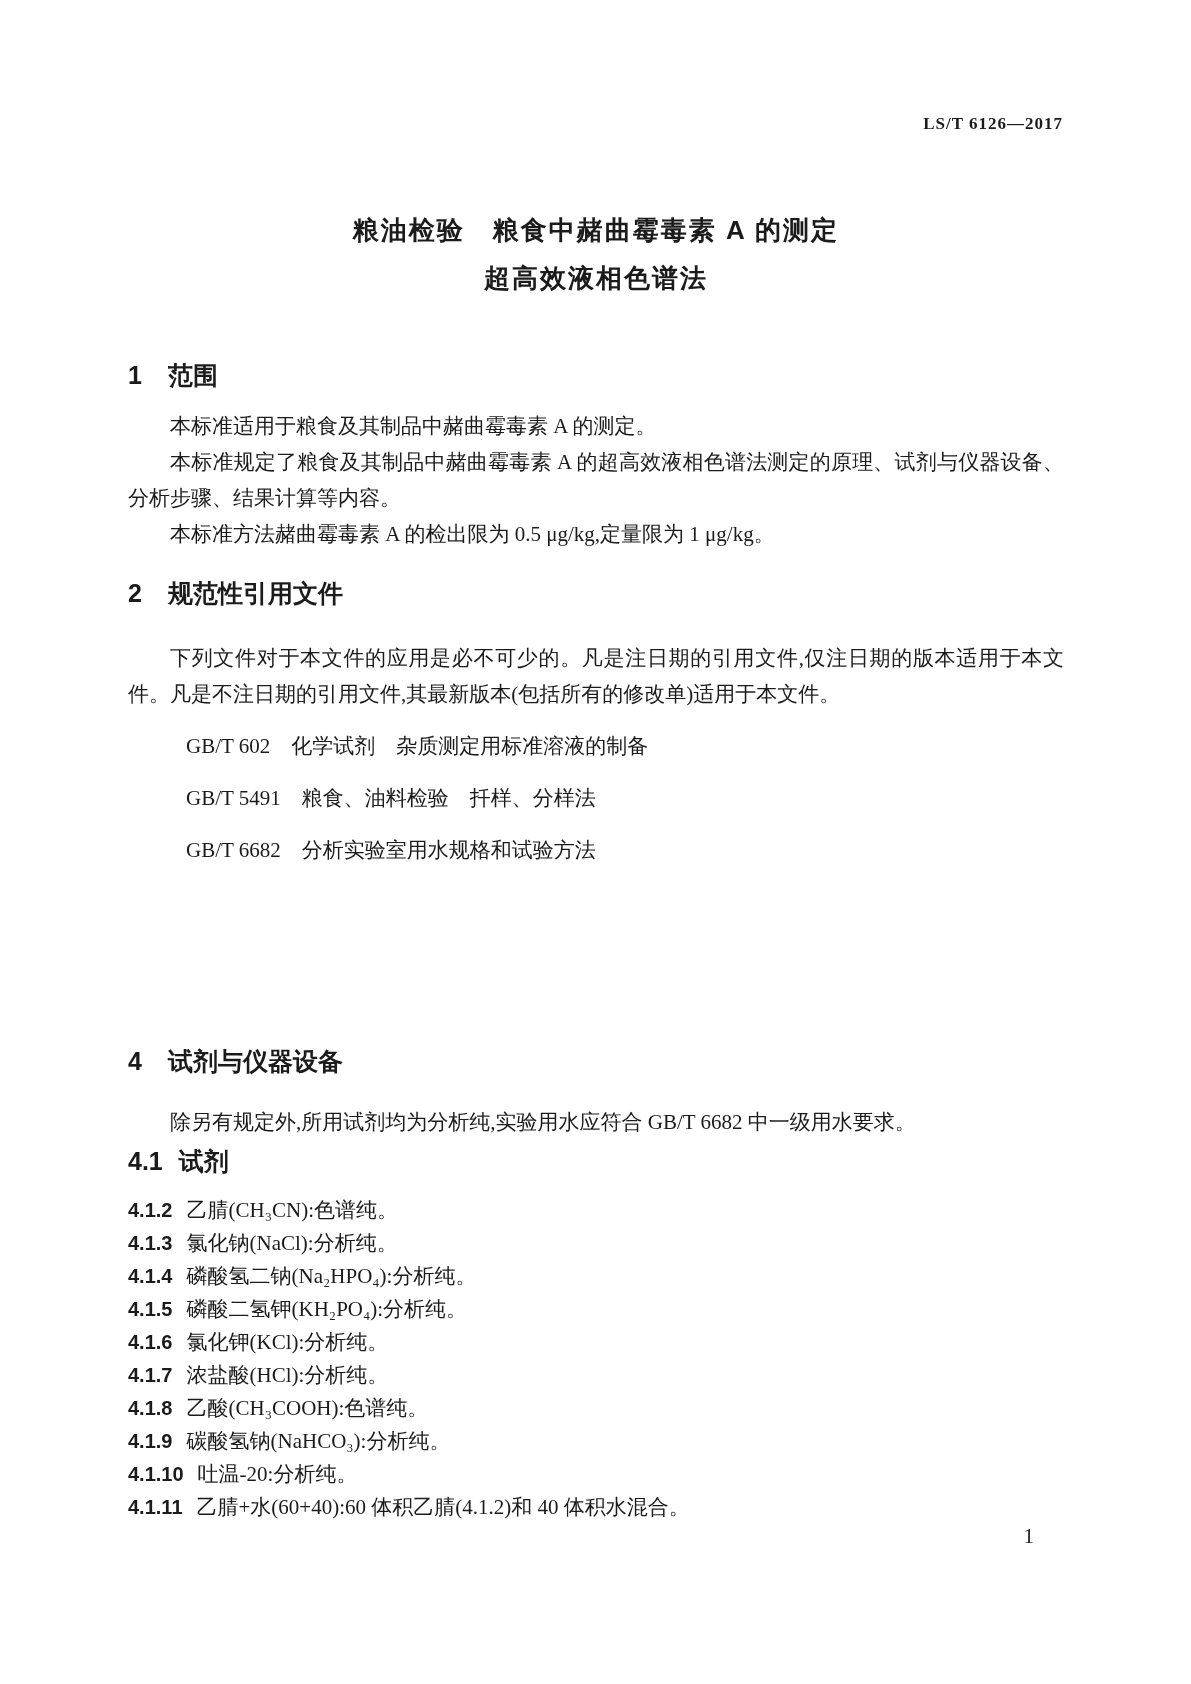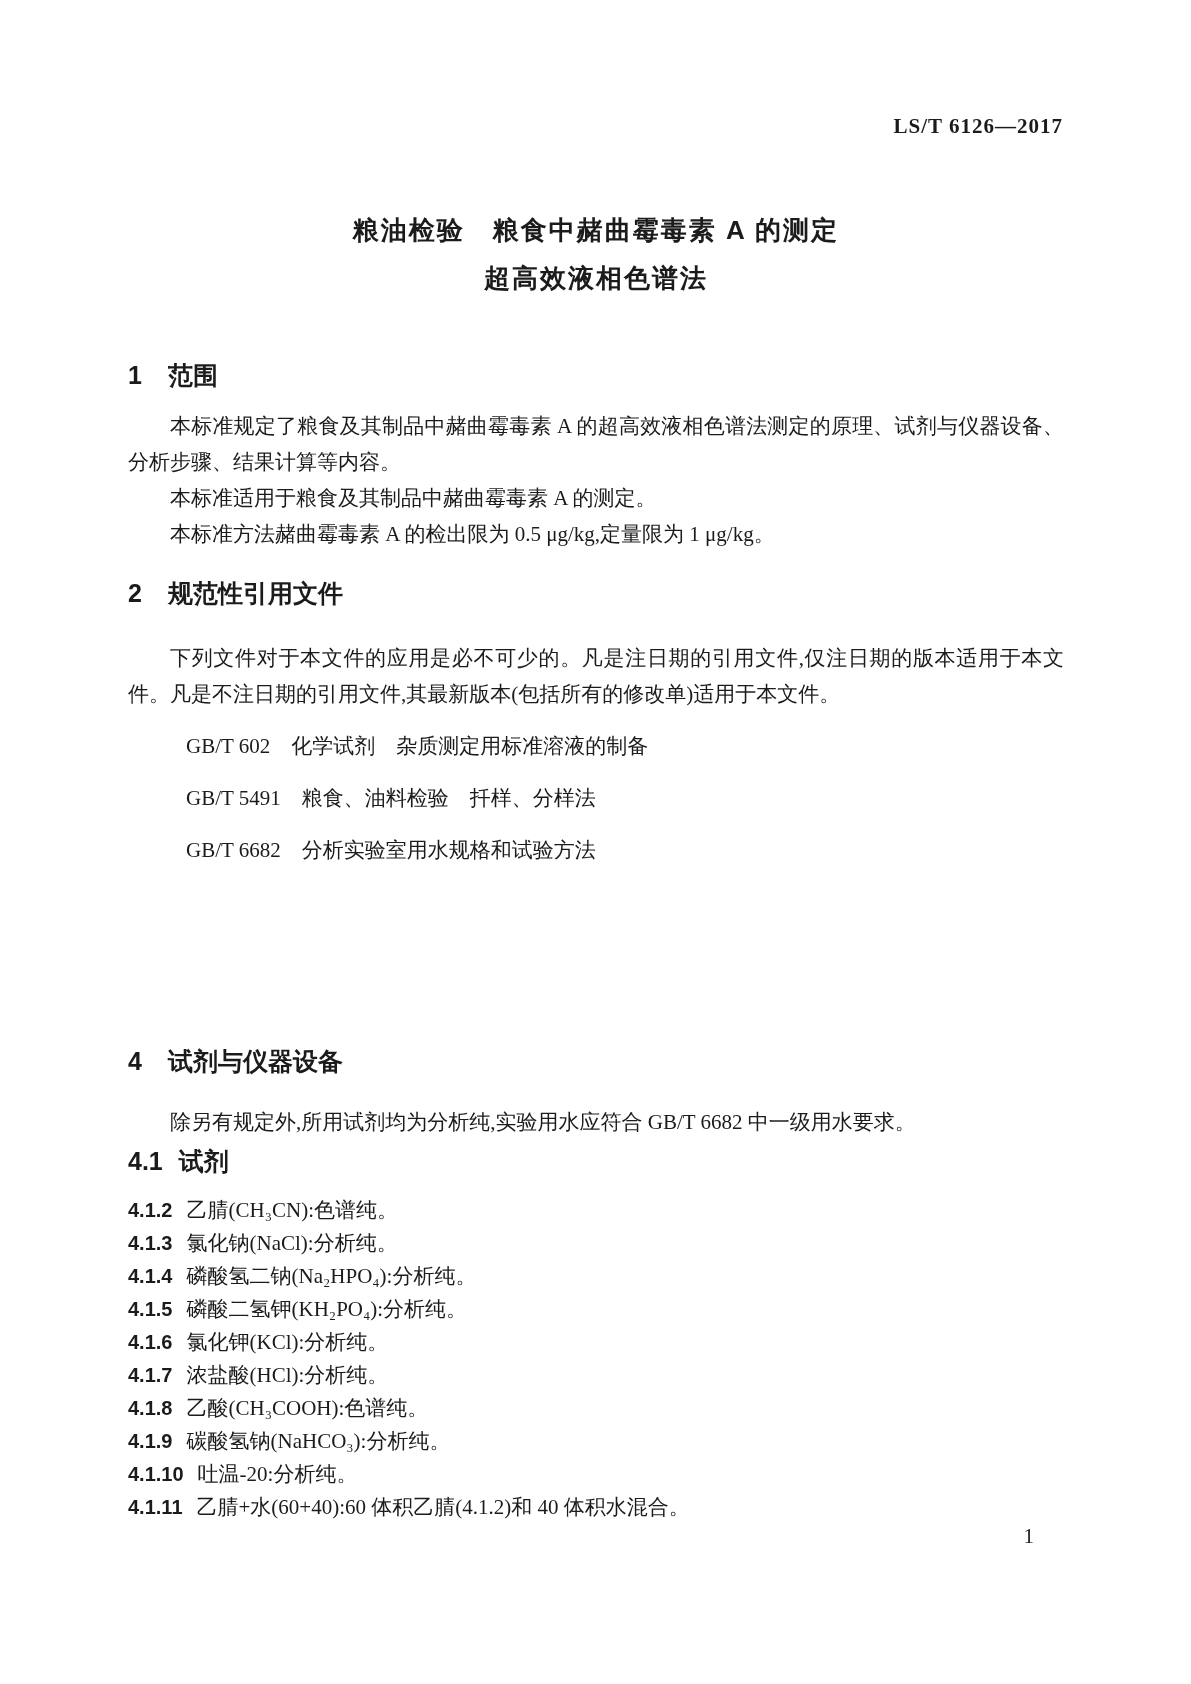--- a/index.html
+++ b/index.html
@@ -11,21 +11,21 @@
     color: #1b1b1b;
     font-family: "Liberation Serif", "DejaVu Serif", serif;
     overflow: hidden;
   }
   .std-number {
     position: absolute;
     top: 114px;
     right: 128px;
     font-family: "Liberation Serif", "DejaVu Serif", serif;
     font-weight: 700;
-    font-size: 21px;
+    font-size: 17px;
     letter-spacing: 1px;
   }
   .doc-title {
     position: absolute;
     top: 206px;
     left: 128px;
     width: 936px;
     text-align: center;
     font-family: "Liberation Sans", "DejaVu Sans", sans-serif;
     font-weight: 700;
@@ -94,22 +94,22 @@
   <div class="doc-title">
     <div>粮油检验　粮食中赭曲霉毒素 A 的测定</div>
     <div>超高效液相色谱法</div>
   </div>
 
   <section class="sec" id="sec-scope">
     <div class="sec-h">
       <span class="sec-num">1</span><span>范围</span>
     </div>
     <div class="body-wrap">
+      <p class="body-p">本标准适用于粮食及其制品中赭曲霉毒素 A 的测定。</p>
       <p class="body-p">本标准规定了粮食及其制品中赭曲霉毒素 A 的超高效液相色谱法测定的原理、试剂与仪器设备、分析步骤、结果计算等内容。</p>
-      <p class="body-p">本标准适用于粮食及其制品中赭曲霉毒素 A 的测定。</p>
       <p class="body-p">本标准方法赭曲霉毒素 A 的检出限为 0.5 μg/kg,定量限为 1 μg/kg。</p>
     </div>
   </section>
 
   <section class="sec" id="sec-refs">
     <div class="sec-h">
       <span class="sec-num">2</span><span>规范性引用文件</span>
     </div>
     <div class="body-wrap">
       <p class="body-p">下列文件对于本文件的应用是必不可少的。凡是注日期的引用文件,仅注日期的版本适用于本文件。凡是不注日期的引用文件,其最新版本(包括所有的修改单)适用于本文件。</p>

